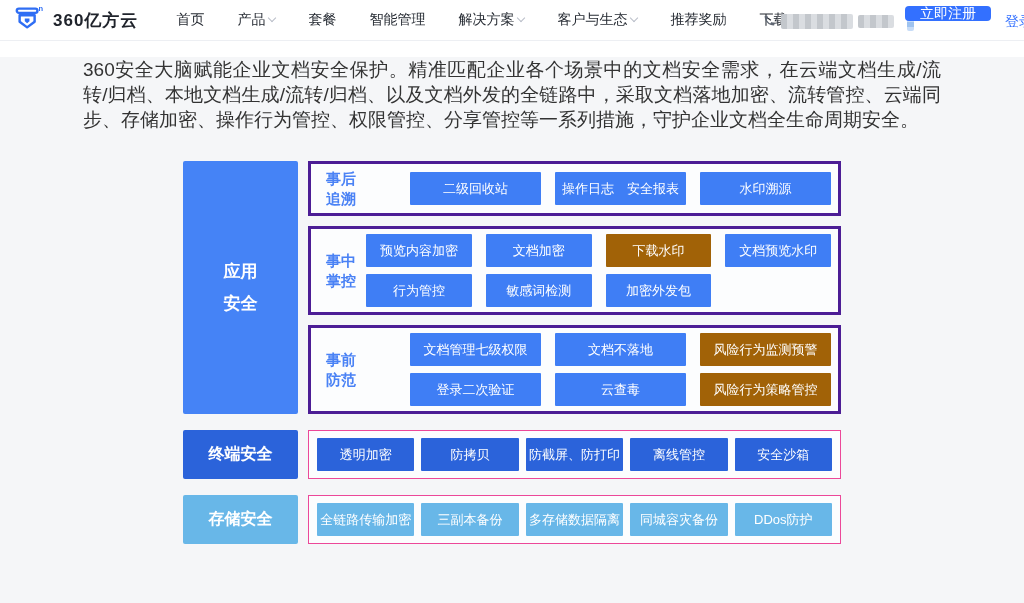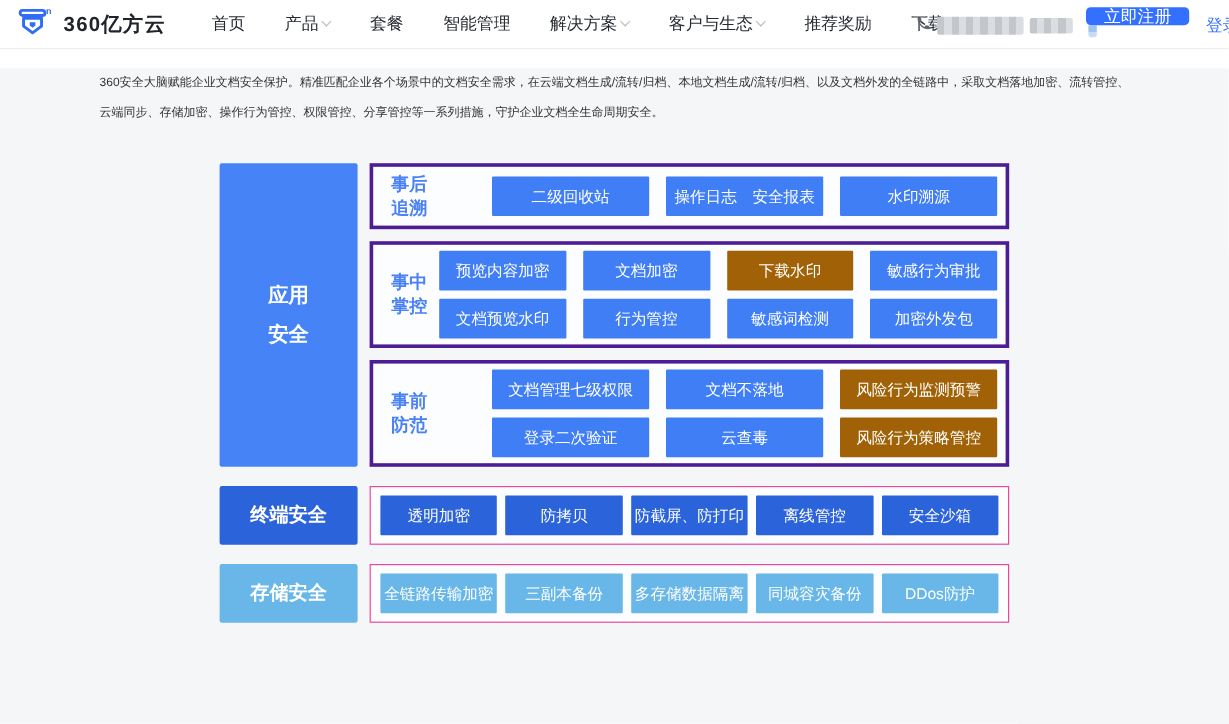--- a/index.html
+++ b/index.html
@@ -26,21 +26,21 @@
              background:repeating-linear-gradient(180deg,#9fc3ef 0 5px,#c7dcf7 5px 10px); }
   .register-btn { position:absolute; left:905px; top:6px; width:86px; height:15px; background:#3370ff;
                   color:#fff; font-size:14px; border:none; border-radius:4px; cursor:pointer;
                   display:flex; align-items:center; justify-content:center; font-family:inherit; }
   .login-link { position:absolute; left:1005px; top:13px; font-size:14px; color:#3370ff;
                 cursor:pointer; white-space:nowrap; text-decoration:none; }
 
   
   .main { background:#f5f6f8; height:562px; }
   .title { text-align:center; padding-top:46px; font-size:27px; font-weight:bold; color:#333; }
-  .desc { width:858px; margin:16px auto 0; font-size:10px; line-height:25px; color:#333;
+  .desc { width:858px; margin:16px auto 0; font-size:19px; line-height:25px; color:#333;
           text-align:justify; }
 
   
   .diagram { width:658px; margin:29px auto 0; }
   .dg-top { display:flex; gap:10px; align-items:stretch; }
   .left-block { width:115px; display:flex; align-items:center; justify-content:center;
                 color:#fff; font-weight:bold; border-radius:2px; }
   .left-app { background:#4583f6; font-size:17px; }
   .left-app .wrap2 { width:2.1em; text-align:center; line-height:1.85; }
   .rows { flex:1; display:flex; flex-direction:column; gap:10px; }
@@ -145,21 +145,20 @@
               <div class="tile">水印溯源</div>
             </div>
           </div>
 
           <div class="row-box">
             <div class="row-label">事中掌控</div>
             <div class="btn-area g4">
               <div class="tile">预览内容加密</div>
               <div class="tile">文档加密</div>
               <div class="tile purple">下载水印</div>
-              <div class="tile">敏感行为审批</div>
               <div class="tile">文档预览水印</div>
               <div class="tile">行为管控</div>
               <div class="tile">敏感词检测</div>
               <div class="tile">加密外发包</div>
             </div>
           </div>
 
           <div class="row-box">
             <div class="row-label">事前防范</div>
             <div class="btn-area g3">

